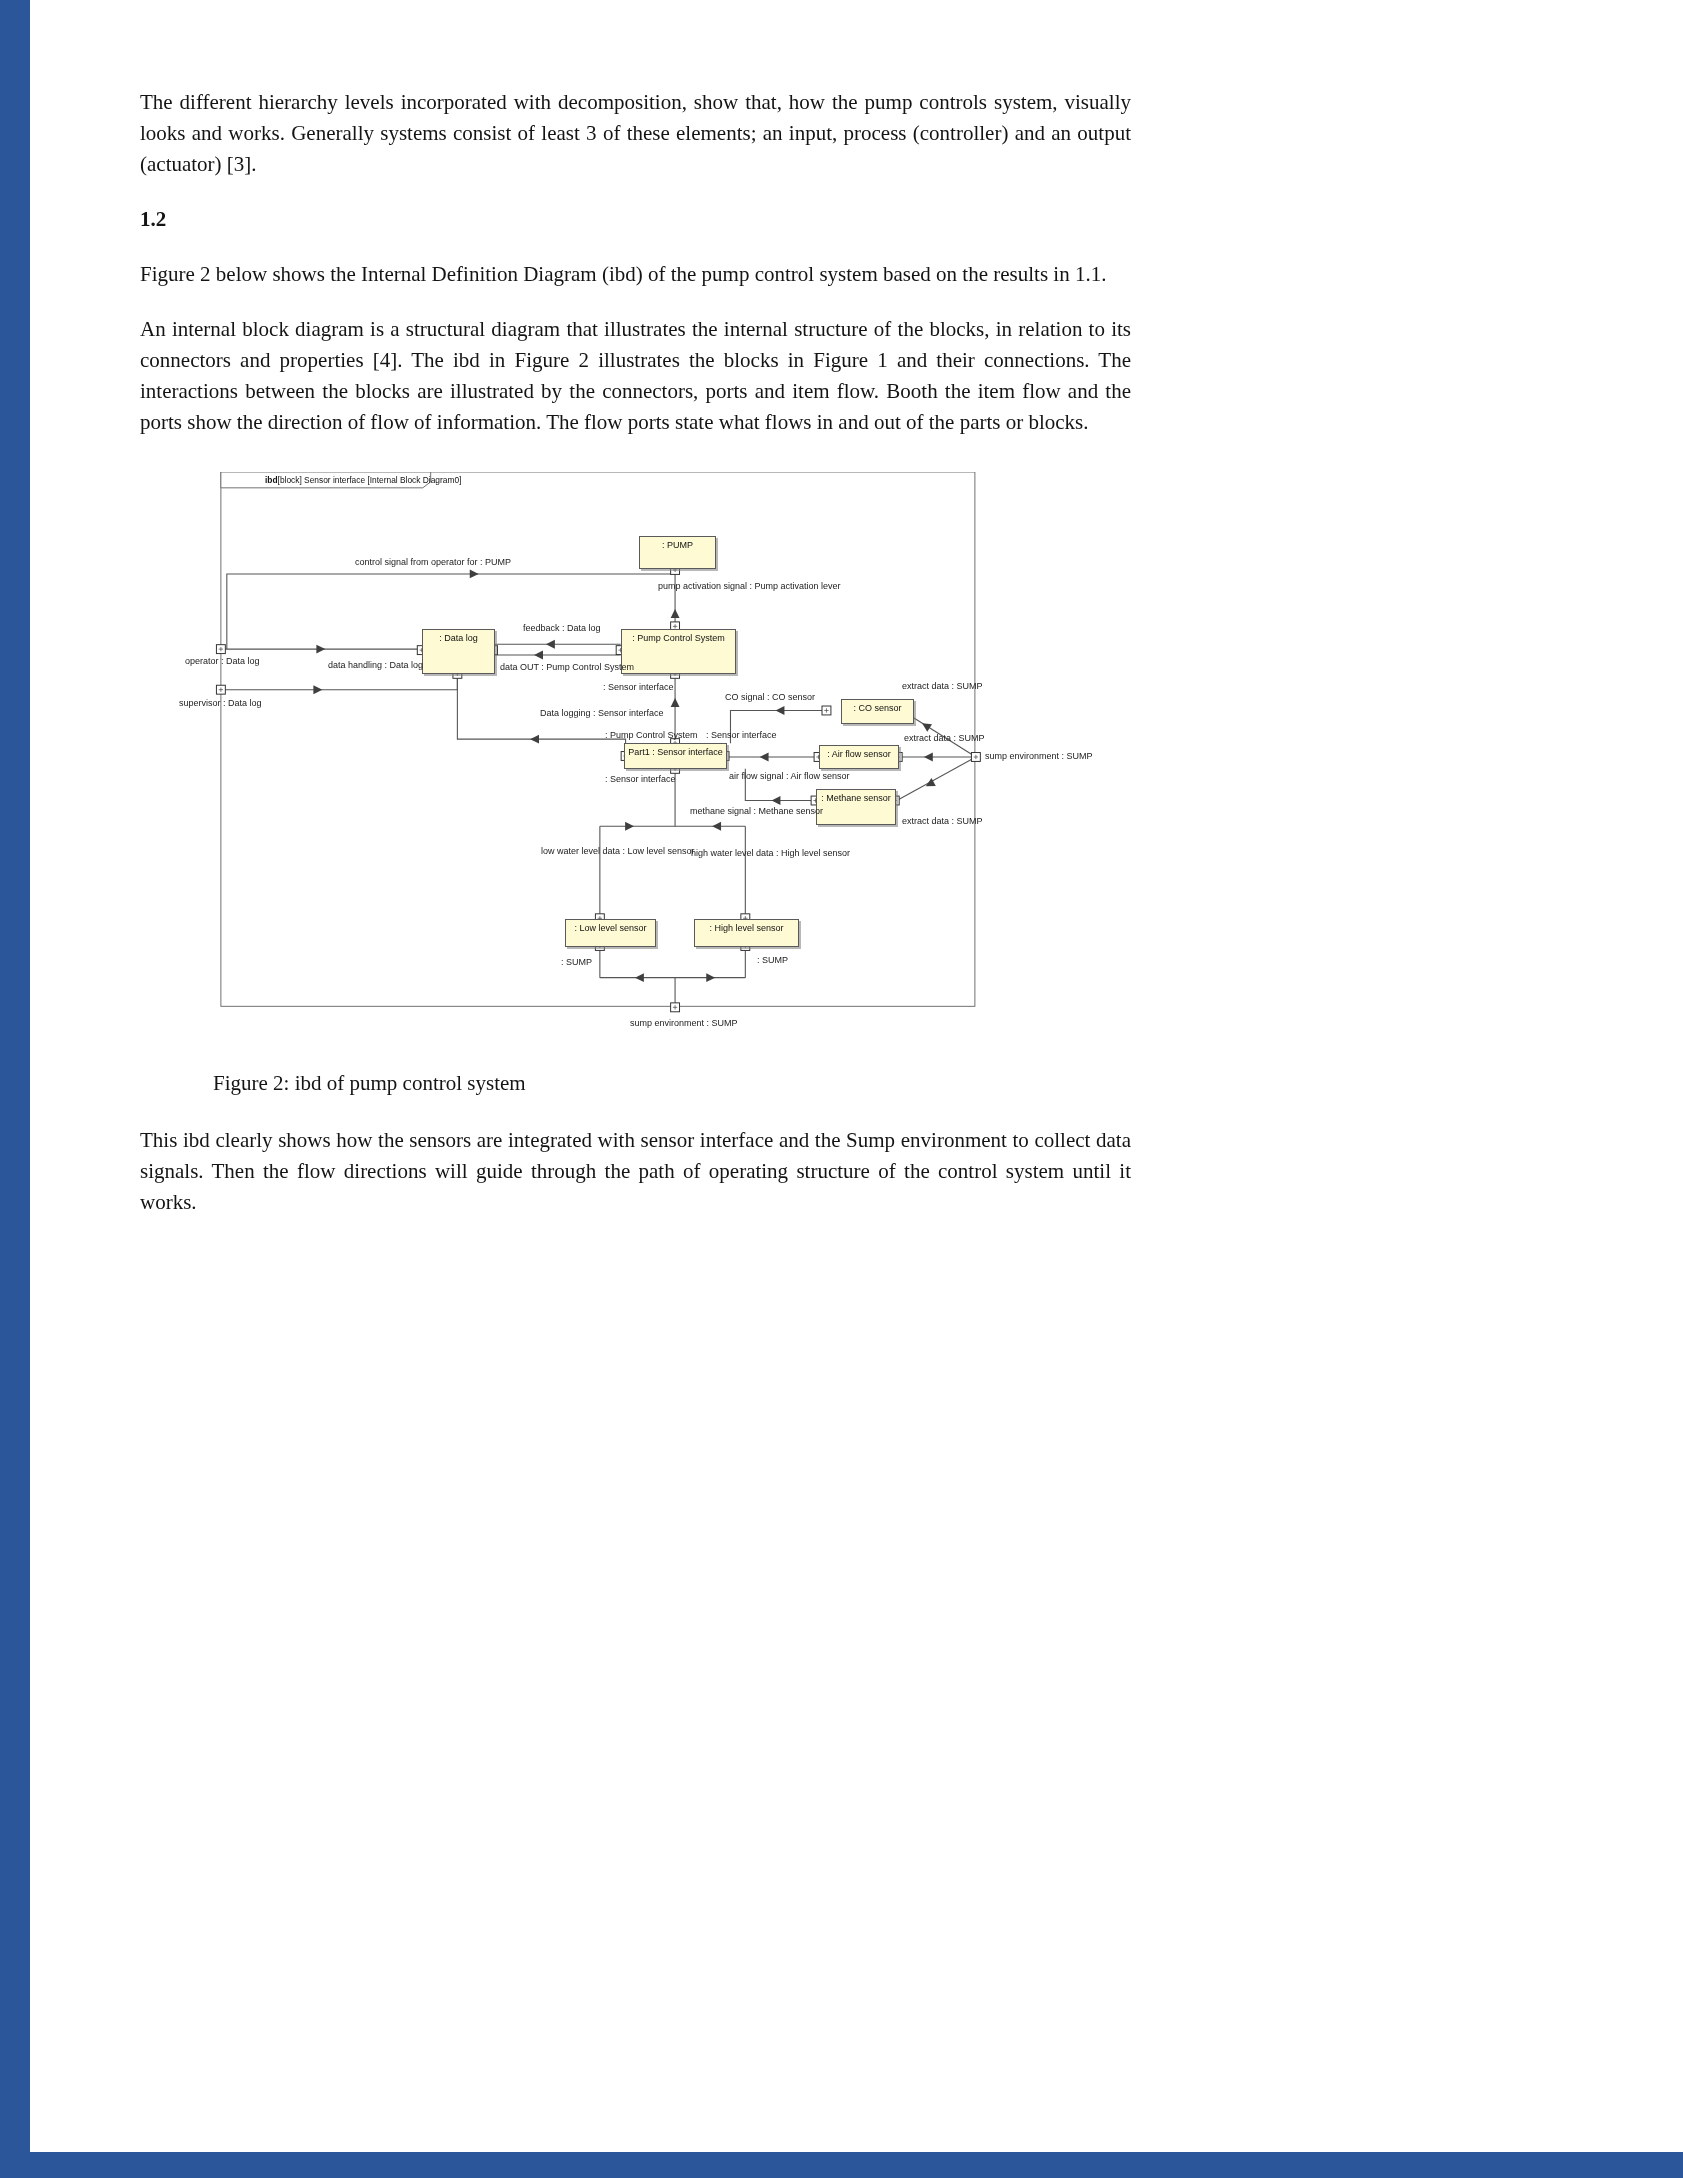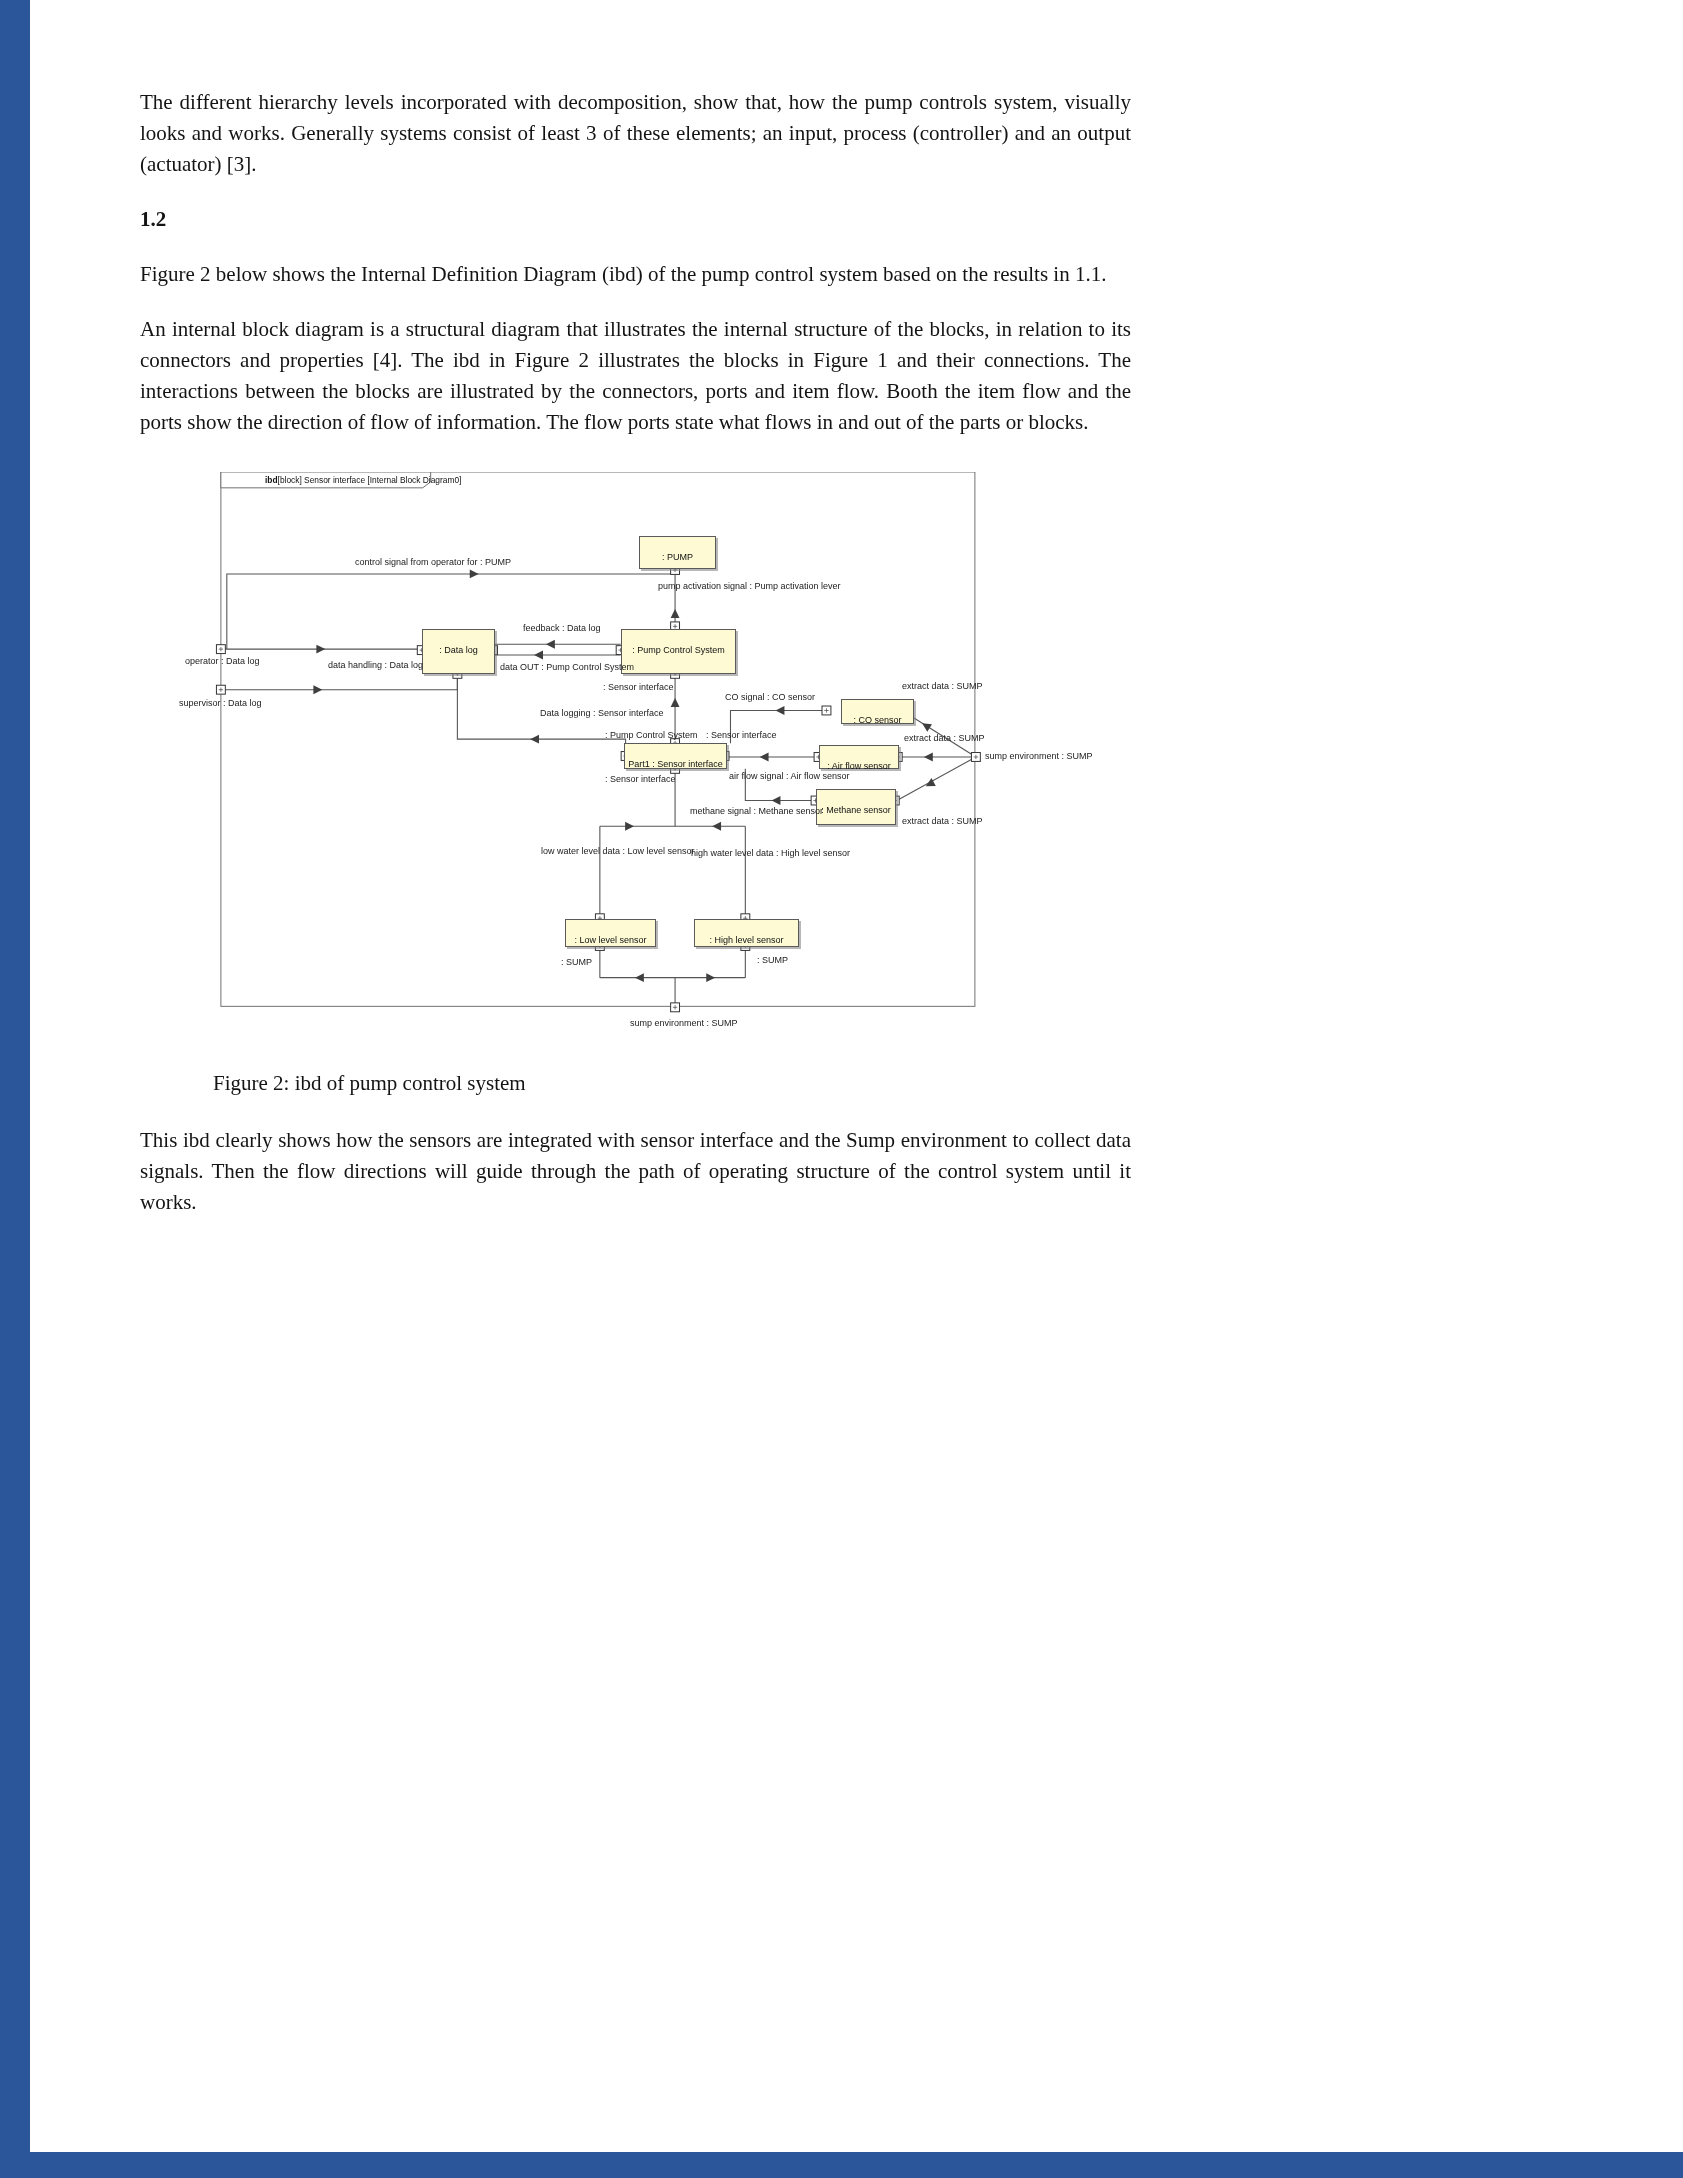--- a/index.html
+++ b/index.html
@@ -14,21 +14,21 @@
 
   
   .figwrap{position:relative;width:911px;height:566px;margin:34px 0 30px 39px;
            font-family:"Liberation Sans",sans-serif;}
   #diagram-svg{position:absolute;left:0;top:0;z-index:1;}
   .dtab{position:absolute;left:46px;top:1px;height:14px;line-height:14px;font-size:8.4px;
         color:#111;white-space:nowrap;z-index:2;}
   .dtab .kind{font-weight:bold;padding-left:40px;}
   .dblock{position:absolute;background:#fdfad4;border:1px solid #5a5a5a;
           box-shadow:2px 2px 0 rgba(125,125,125,.55);font-size:9px;color:#111;
-          text-align:center;padding-top:15px;box-sizing:border-box;z-index:2;white-space:nowrap;}
+          text-align:center;padding-top:3px;box-sizing:border-box;z-index:2;white-space:nowrap;}
   .dlabel{position:absolute;font-size:9px;color:#222;white-space:nowrap;z-index:3;}
 </style>
 </head>
 <body>
 
 <div class="page">
   <div class="leftbar"></div>
   <div class="bottombar"></div>
 
   <div class="content">

